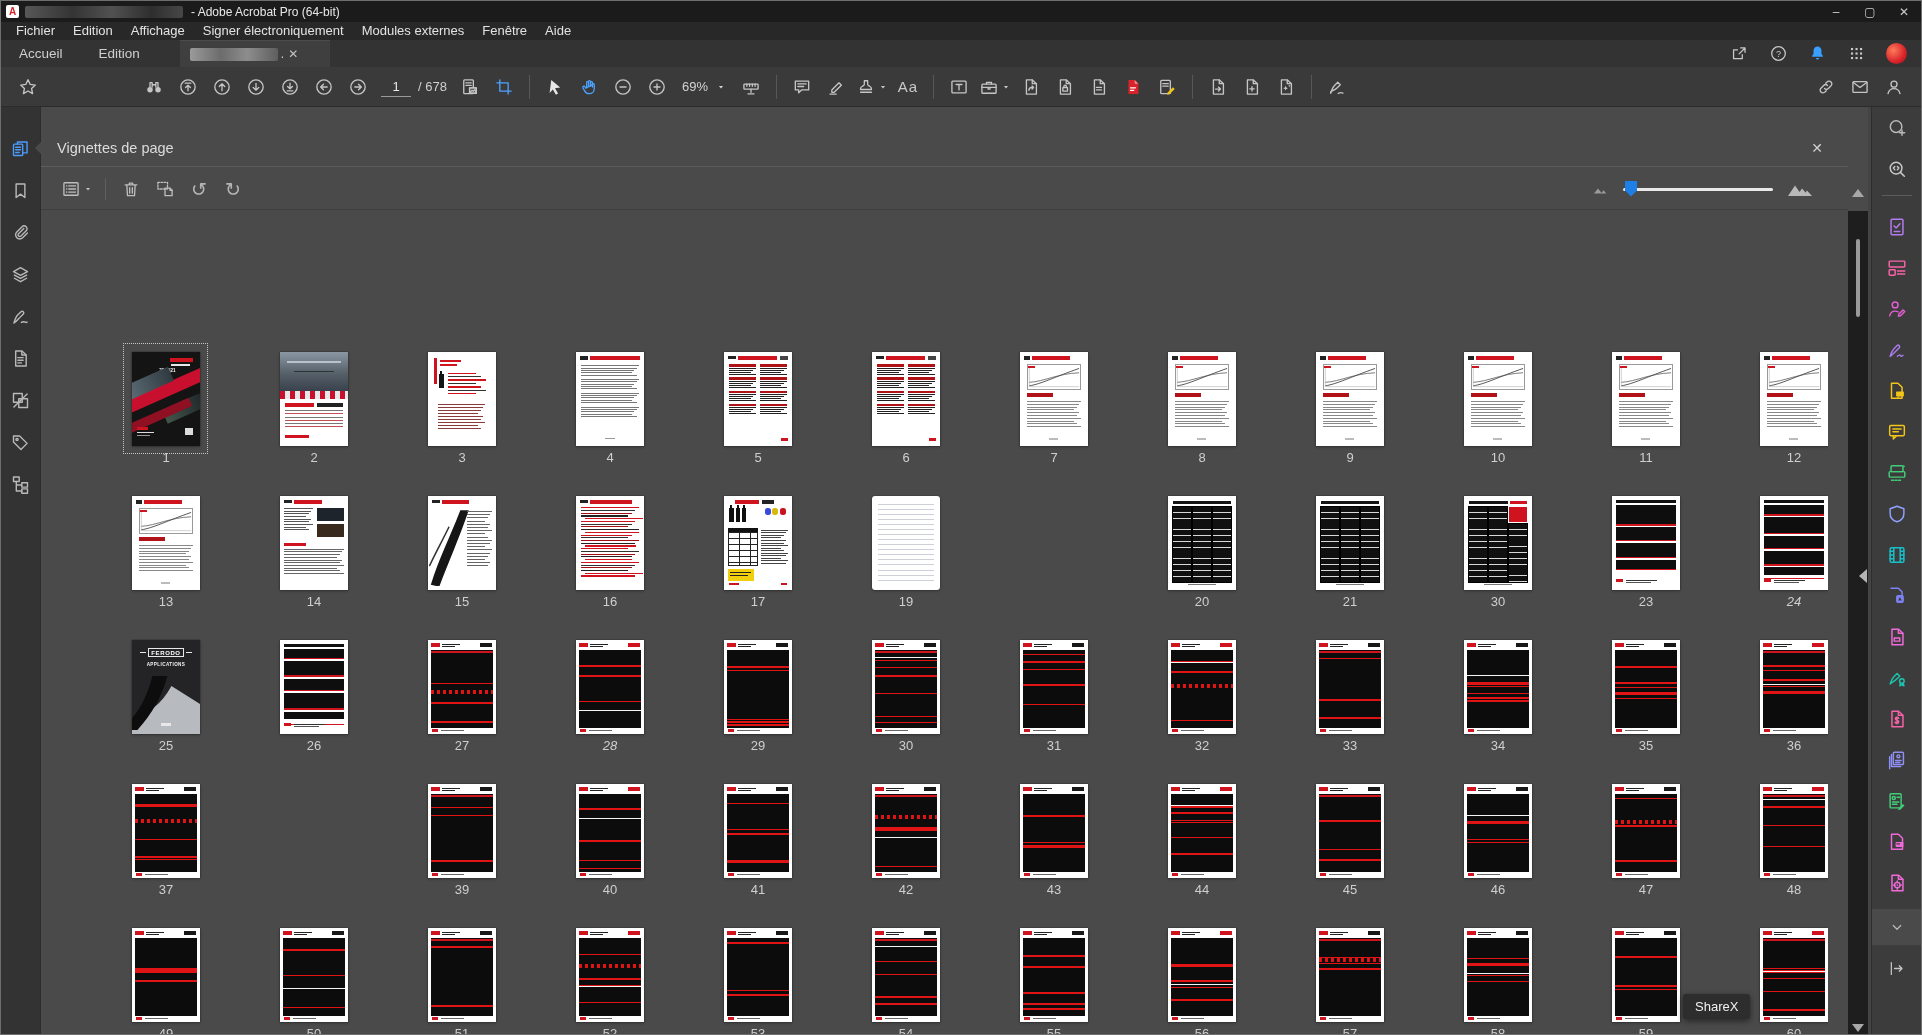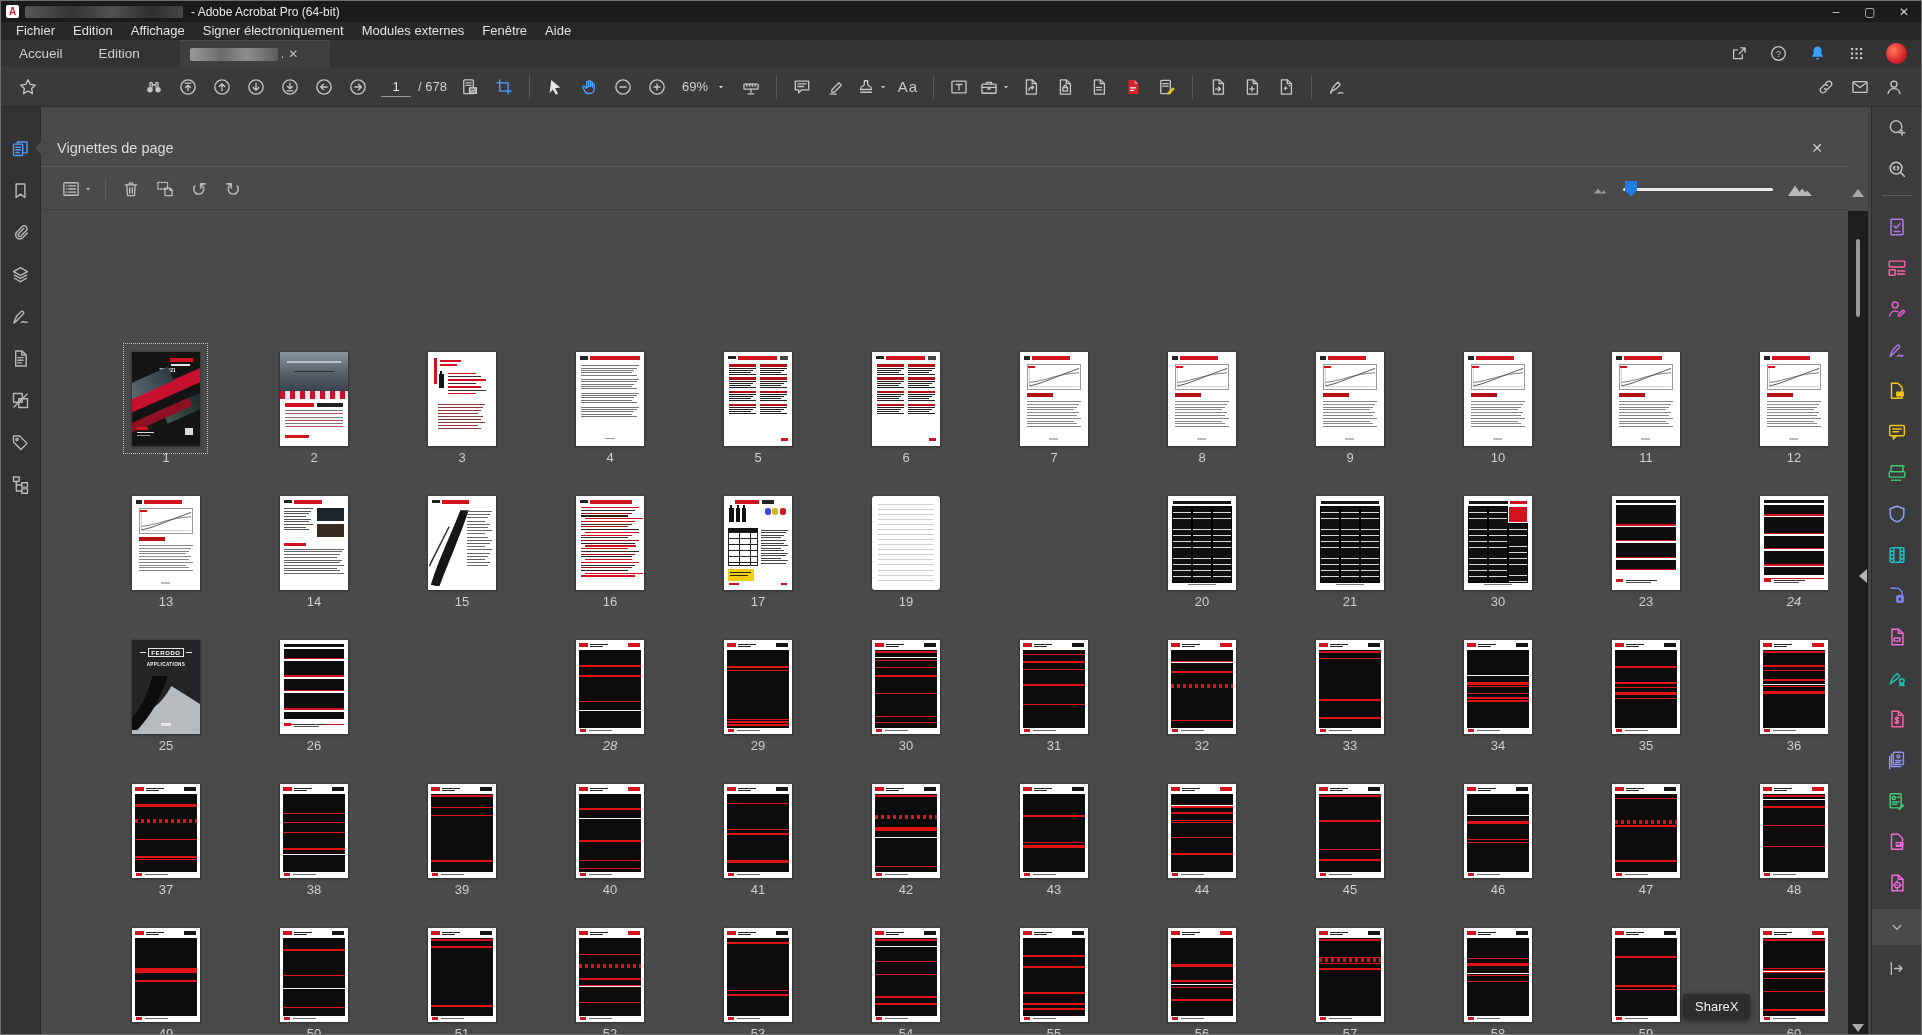--- a/index.html
+++ b/index.html
@@ -1156,20 +1156,40 @@
             <div class="a" style="left: 6%; top: 56.4117%; width: 88%; height: 16.3399%; background: rgb(14, 14, 14);"></div>
             <div class="a" style="left: 6%; top: 72.7516%; width: 88%; height: 1.4%; background: rgb(207, 20, 32);"></div>
             <div class="a" style="left: 6%; top: 76.1516%; width: 88%; height: 7.8484%; background: rgb(14, 14, 14);"></div>
             <div class="a" style="left: 6%; top: 89.1916%; width: 88%; height: 1.4%; background: rgb(207, 20, 32);"></div>
             <div class="a" style="left: 6%; top: 88%; width: 10%; height: 4%; background: rgb(207, 20, 32);"></div>
             <div class="a" style="left: 20%; top: 89%; width: 46%; height: 1%; background: rgb(51, 51, 51);"></div>
             <div class="a" style="left: 20%; top: 91.5%; width: 38%; height: 1%; background: rgb(85, 85, 85);"></div>
           </div>
           <div class="pagenum">26</div>
         </div>
+        <div class="cell" style="left: 347px; top: 424px;">
+          <div class="thumb">
+            <div class="a" style="left: 5%; top: 3.5%; width: 13%; height: 4%; background: rgb(207, 20, 32);"></div>
+            <div class="a" style="left: 21%; top: 4%; width: 26%; height: 1.2%; background: rgb(34, 34, 34);"></div>
+            <div class="a" style="left: 21%; top: 6.3%; width: 18%; height: 1.2%; background: rgb(34, 34, 34);"></div>
+            <div class="a" style="left: 76%; top: 3.5%; width: 18%; height: 4%; background: rgb(24, 24, 24);"></div>
+            <div class="a" style="left: 4%; top: 10.5%; width: 92%; height: 83%; background: rgb(12, 12, 12);"></div>
+            <div class="a" style="left: 4%; top: 66.1471%; width: 92%; height: 1.2%; background: rgb(224, 20, 20);"></div>
+            <div class="a" style="left: 4%; top: 53.5372%; width: 92%; height: 1.2%; background: rgb(224, 20, 20);"></div>
+            <div class="a" style="left: 4%; top: 65.7951%; width: 92%; height: 2.2%; background: rgb(224, 20, 20);"></div>
+            <div class="a" style="left: 4%; top: 45.4031%; width: 92%; height: 1.2%; background: rgb(224, 20, 20);"></div>
+            <div class="a" style="left: 4%; top: 55.0512%; width: 92%; height: 2.2%; background: rgb(224, 20, 20);"></div>
+            <div class="a" style="left: 4%; top: 86.2478%; width: 92%; height: 2.2%; background: rgb(224, 20, 20);"></div>
+            <div class="a" style="left: 4%; top: 11.5%; width: 92%; height: 2.6%; background: rgb(207, 20, 32);"></div>
+            <div class="a" style="left: 4%; top: 53.5877%; width: 92%; height: 4%; background: repeating-linear-gradient(90deg, rgb(224, 20, 20) 0px, rgb(224, 20, 20) 3px, rgb(12, 12, 12) 3px, rgb(12, 12, 12) 6px);"></div>
+            <div class="a" style="left: 6%; top: 95%; width: 9%; height: 2.4%; background: rgb(207, 20, 32);"></div>
+            <div class="a" style="left: 19%; top: 95.6%; width: 34%; height: 1%; background: rgb(102, 102, 102);"></div>
+          </div>
+          <div class="pagenum">27</div>
+        </div>
         <div class="cell" style="left: 495px; top: 424px; font-style: italic;">
           <div class="thumb">
             <div class="a" style="left: 5%; top: 3.5%; width: 13%; height: 4%; background: rgb(207, 20, 32);"></div>
             <div class="a" style="left: 21%; top: 4%; width: 26%; height: 1.2%; background: rgb(34, 34, 34);"></div>
             <div class="a" style="left: 21%; top: 6.3%; width: 18%; height: 1.2%; background: rgb(34, 34, 34);"></div>
             <div class="a" style="left: 76%; top: 3.5%; width: 18%; height: 4%; background: rgb(207, 20, 32);"></div>
             <div class="a" style="left: 4%; top: 10.5%; width: 92%; height: 83%; background: rgb(12, 12, 12);"></div>
             <div class="a" style="left: 4%; top: 64.826%; width: 92%; height: 1.2%; background: rgb(224, 20, 20);"></div>
             <div class="a" style="left: 4%; top: 36.9818%; width: 92%; height: 2.2%; background: rgb(224, 20, 20);"></div>
             <div class="a" style="left: 4%; top: 26.1383%; width: 92%; height: 2.2%; background: rgb(224, 20, 20);"></div>
@@ -1336,37 +1356,20 @@
             <div class="a" style="left: 4%; top: 79.7612%; width: 92%; height: 1.2%; background: rgb(224, 20, 20);"></div>
             <div class="a" style="left: 4%; top: 58.0956%; width: 92%; height: 1.2%; background: rgb(224, 20, 20);"></div>
             <div class="a" style="left: 4%; top: 77.0229%; width: 92%; height: 1.2%; background: rgb(224, 20, 20);"></div>
             <div class="a" style="left: 4%; top: 21.7468%; width: 92%; height: 2.2%; background: rgb(224, 20, 20);"></div>
             <div class="a" style="left: 4%; top: 37.5761%; width: 92%; height: 4%; background: repeating-linear-gradient(90deg, rgb(224, 20, 20) 0px, rgb(224, 20, 20) 3px, rgb(12, 12, 12) 3px, rgb(12, 12, 12) 6px);"></div>
             <div class="a" style="left: 6%; top: 95%; width: 9%; height: 2.4%; background: rgb(207, 20, 32);"></div>
             <div class="a" style="left: 19%; top: 95.6%; width: 34%; height: 1%; background: rgb(102, 102, 102);"></div>
           </div>
           <div class="pagenum">37</div>
         </div>
-        <div class="cell" style="left: 199px; top: 568px;">
-          <div class="thumb">
-            <div class="a" style="left: 5%; top: 3.5%; width: 13%; height: 4%; background: rgb(207, 20, 32);"></div>
-            <div class="a" style="left: 21%; top: 4%; width: 26%; height: 1.2%; background: rgb(34, 34, 34);"></div>
-            <div class="a" style="left: 21%; top: 6.3%; width: 18%; height: 1.2%; background: rgb(34, 34, 34);"></div>
-            <div class="a" style="left: 76%; top: 3.5%; width: 18%; height: 4%; background: rgb(24, 24, 24);"></div>
-            <div class="a" style="left: 4%; top: 10.5%; width: 92%; height: 83%; background: rgb(12, 12, 12);"></div>
-            <div class="a" style="left: 4%; top: 30.6054%; width: 92%; height: 1.2%; background: rgb(224, 20, 20);"></div>
-            <div class="a" style="left: 4%; top: 68.2187%; width: 92%; height: 2.2%; background: rgb(224, 20, 20);"></div>
-            <div class="a" style="left: 4%; top: 40.2818%; width: 92%; height: 1.2%; background: rgb(224, 20, 20);"></div>
-            <div class="a" style="left: 4%; top: 51.1219%; width: 92%; height: 1.2%; background: rgb(224, 20, 20);"></div>
-            <div class="a" style="left: 4%; top: 74.3074%; width: 92%; height: 0.8%; background: rgb(245, 245, 245);"></div>
-            <div class="a" style="left: 6%; top: 95%; width: 9%; height: 2.4%; background: rgb(207, 20, 32);"></div>
-            <div class="a" style="left: 19%; top: 95.6%; width: 34%; height: 1%; background: rgb(102, 102, 102);"></div>
-          </div>
-          <div class="pagenum">38</div>
-        </div>
         <div class="cell" style="left: 347px; top: 568px;">
           <div class="thumb">
             <div class="a" style="left: 5%; top: 3.5%; width: 13%; height: 4%; background: rgb(207, 20, 32);"></div>
             <div class="a" style="left: 21%; top: 4%; width: 26%; height: 1.2%; background: rgb(34, 34, 34);"></div>
             <div class="a" style="left: 21%; top: 6.3%; width: 18%; height: 1.2%; background: rgb(34, 34, 34);"></div>
             <div class="a" style="left: 76%; top: 3.5%; width: 18%; height: 4%; background: rgb(24, 24, 24);"></div>
             <div class="a" style="left: 4%; top: 10.5%; width: 92%; height: 83%; background: rgb(12, 12, 12);"></div>
             <div class="a" style="left: 4%; top: 32.868%; width: 92%; height: 1.2%; background: rgb(224, 20, 20);"></div>
             <div class="a" style="left: 4%; top: 81.345%; width: 92%; height: 1.2%; background: rgb(224, 20, 20);"></div>
             <div class="a" style="left: 4%; top: 24.1913%; width: 92%; height: 1.2%; background: rgb(224, 20, 20);"></div>

